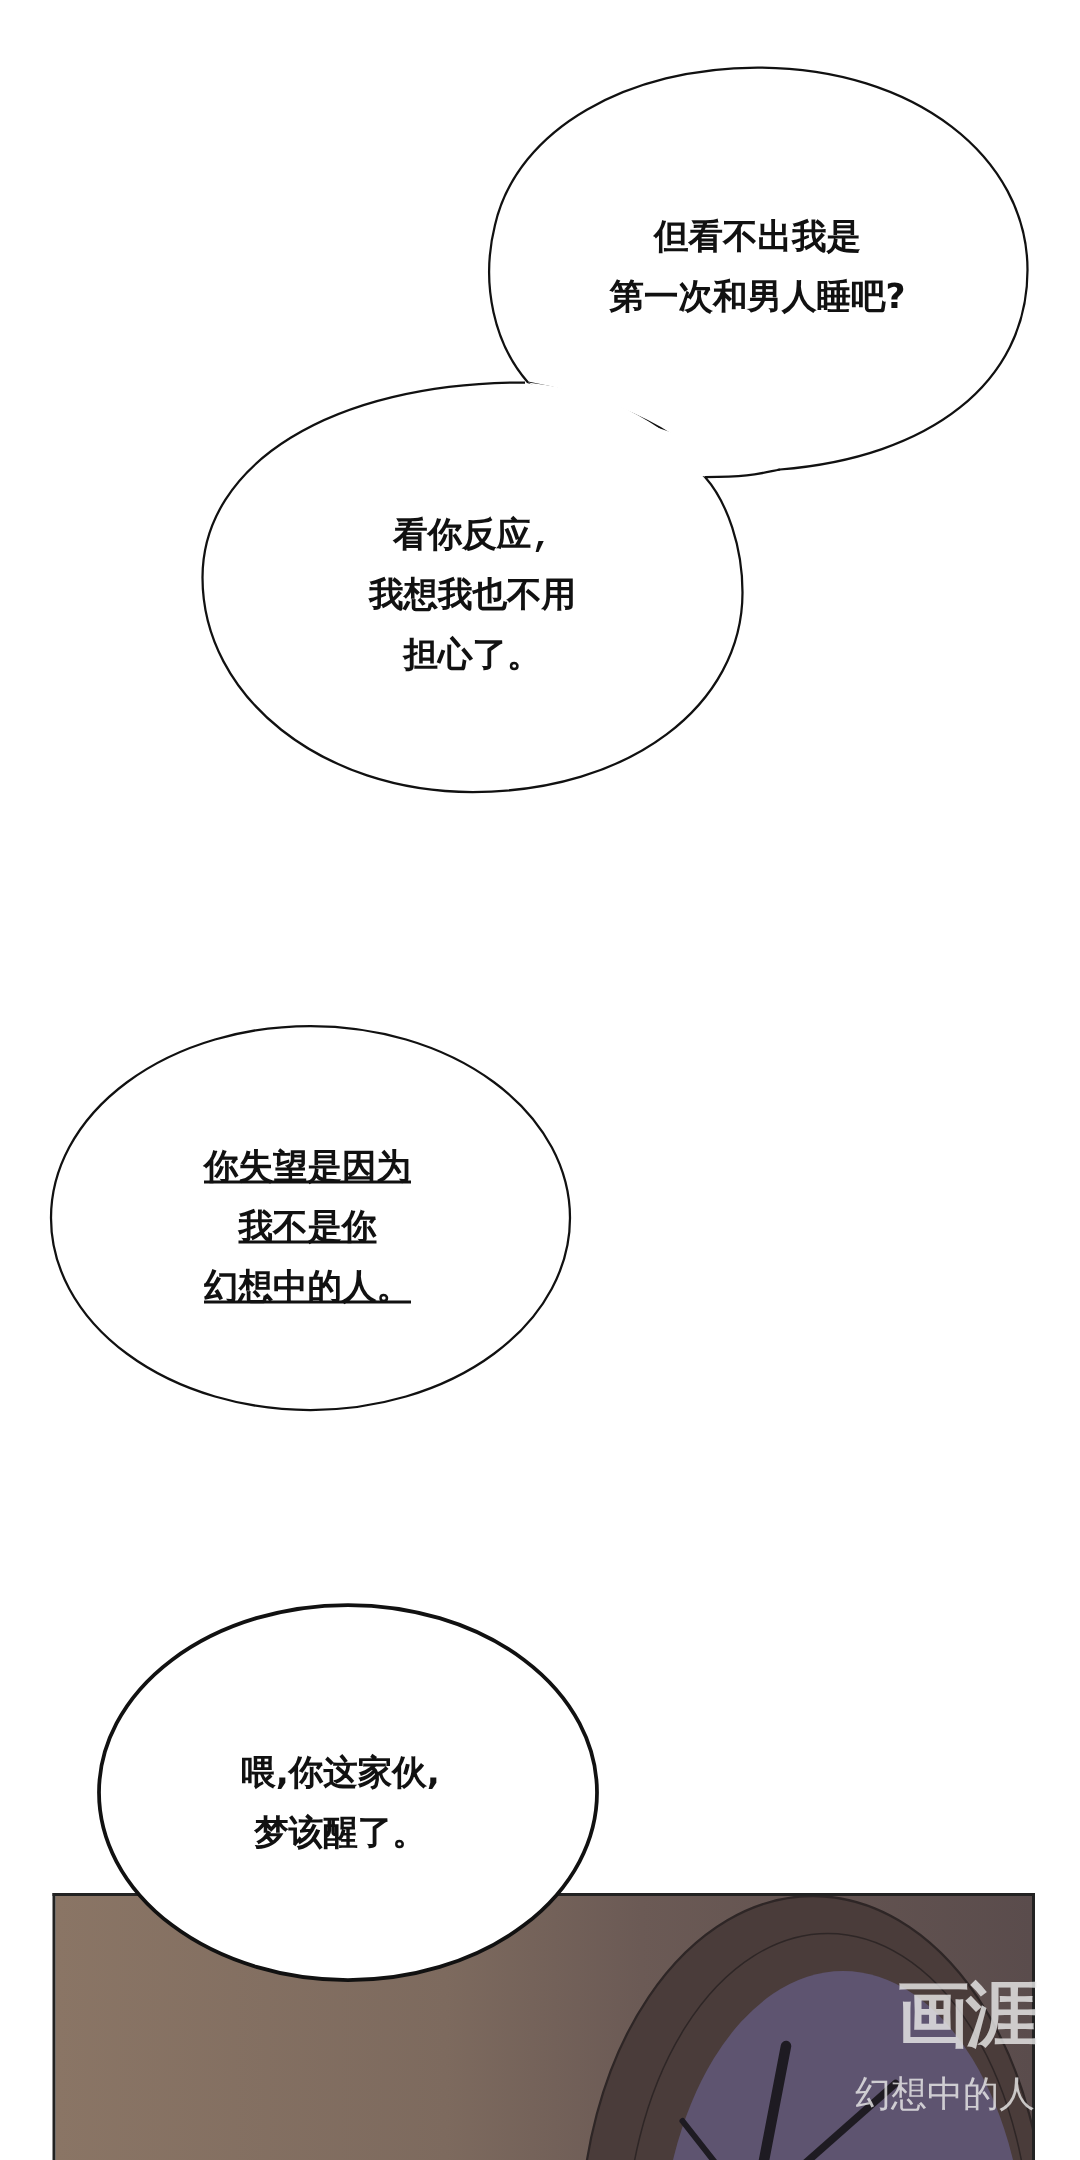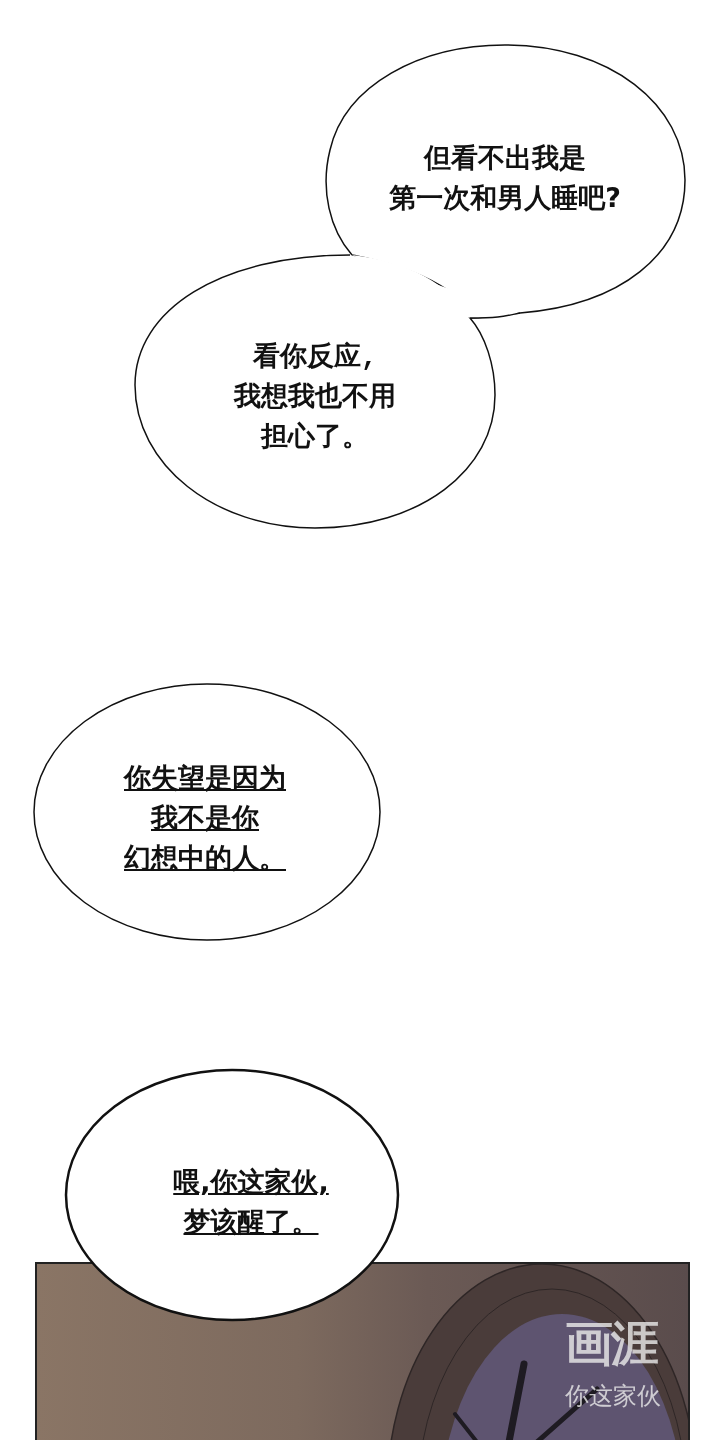--- a/index.html
+++ b/index.html
@@ -1,24 +1,24 @@
 <!DOCTYPE html>
 <html><head>
 <meta charset="utf-8">
 <style>
   html, body { margin:0; padding:0; }
   body { width:720px; height:1440px; background:#ffffff; position:relative; overflow:hidden;
          font-family:"DejaVu Sans", sans-serif; }
   .layer { position:absolute; left:0; top:0; width:720px; height:1440px; }
-  .bubble-text { position:absolute; text-align:center; color:#111; font-size:27px; line-height:40px;
+  .bubble-text { position:absolute; text-align:center; color:#111; font-size:23px; line-height:40px;
                  font-weight:bold; white-space:pre-line; }
   .panel { position:absolute; left:35px; top:1262px; width:655px; height:178px; overflow:hidden;
            border:2px solid #222; border-bottom:none; box-sizing:border-box;
            background:linear-gradient(90deg,#8a7565 0%,#7d6a5e 40%,#6b5a55 60%,#5a4c4c 100%); }
-  .watermark { position:absolute; color:rgba(235,235,235,0.8); text-align:left; }
+  .watermark { position:absolute; color:rgba(235,235,235,0.8); text-align:right; }
   .wm-big { left:565px; top:1315px; width:125px; font-size:48px; font-weight:bold; letter-spacing:-2px; line-height:56px; }
   .wm-small { left:565px; top:1380px; width:125px; font-size:24px; line-height:32px; }
 </style>
 </head>
 <body>
 
 <div class="panel">
   <svg width="655" height="178" viewBox="0 0 655 178">
     <ellipse cx="505" cy="230" rx="155" ry="230" fill="#4a3c3a" stroke="#2e2626" stroke-width="1.5"></ellipse>
     <ellipse cx="515" cy="240" rx="135" ry="215" fill="none" stroke="#2e2626" stroke-width="1"></ellipse>
@@ -42,17 +42,17 @@
 </svg>
 
 <div class="bubble-text" style="left:345px; top:138px; width:320px;">但看不出我是
 第一次和男人睡吧?</div>
 <div class="bubble-text" style="left:160px; top:338px; width:310px;font-family:Liberation Mono, monospace;">看你反应,
 我想我也不用
 担心了。</div>
 <div class="bubble-text" style="left:60px; top:758px; width:290px;text-decoration:underline;">你失望是因为
 我不是你
 幻想中的人。</div>
-<div class="bubble-text" style="left:101px; top:1162px; width:300px;text-decoration:underline;">喂,你这家伙,
+<div class="bubble-text" style="left:77px; top:1162px; width:300px;">喂,你这家伙,
 梦该醒了。</div>
 
 <div class="watermark wm-big">画涯</div>
-<div class="watermark wm-small">你这家伙</div>
+<div class="watermark wm-small">幻想中的人</div>
 
 </body></html>

